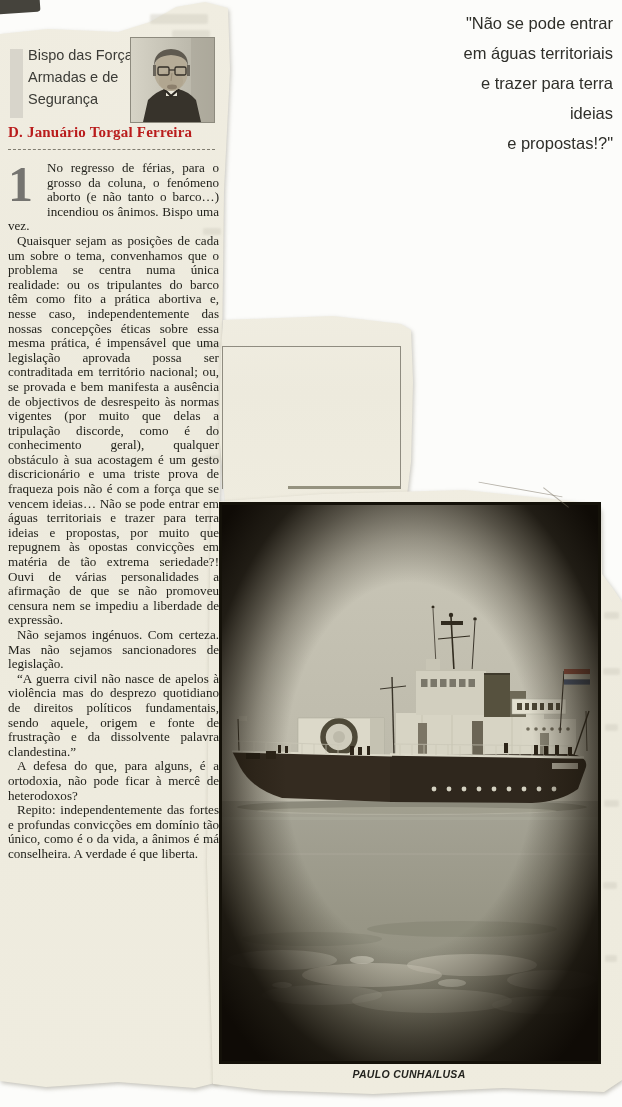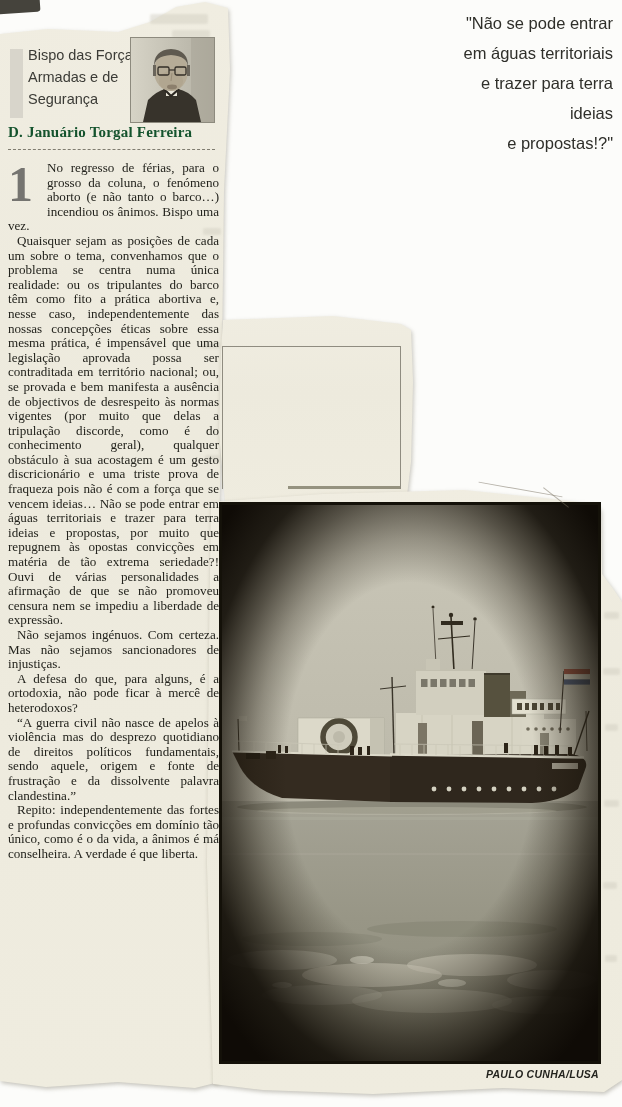--- a/index.html
+++ b/index.html
@@ -18,41 +18,41 @@
   .corner-mark{position:absolute;left:-4px;top:-3px;width:44px;height:16px;background:#45433c;
                border-radius:3px;transform:rotate(-4deg);}
   
   .bleed{position:absolute;background:#cfccbf;opacity:.45;filter:blur(1px);border-radius:2px;}
   
   .label-bar{position:absolute;left:10px;top:49px;width:13px;height:69px;background:#d8d5cb;}
   .sec-title{position:absolute;left:28px;top:44px;width:120px;
              font-family:"Liberation Sans",sans-serif;font-size:14.5px;line-height:22px;
              color:#3b3b36;white-space:pre-line;}
   .portrait{position:absolute;left:130px;top:37px;width:83px;height:84px;border:1px solid #8d8a7e;box-sizing:content-box;}
-  .byline{position:absolute;left:8px;top:124px;font-weight:bold;font-size:15px;color:#14532d;letter-spacing:.2px;}
+  .byline{position:absolute;left:8px;top:124px;font-weight:bold;font-size:15px;color:#b91c1c;letter-spacing:.2px;}
   .byline-rule{position:absolute;left:8px;top:149px;width:207px;border-top:1px dashed #7f7c70;}
   
   .column{position:absolute;left:8px;top:161px;width:211px;color:#23231d;
           font-size:13.1px;line-height:14.6px;text-align:justify;}
   .column p{margin:0;}
   .column p.indent{text-indent:9px;}
   .dropcap{float:left;width:35px;text-align:left;font-weight:bold;font-size:50px;line-height:42px;
            color:#757470;margin:2px 4px 0 0;}
   
   .pq-box{position:absolute;left:222px;top:346px;width:177px;height:142px;
           border:1px solid #8f8c80;border-bottom:none;}
   .pq-text{position:absolute;right:9px;top:8px;width:165px;text-align:right;
            font-family:"Liberation Sans",sans-serif;font-size:16.5px;line-height:30px;
            color:#2f2f2a;white-space:pre-line;}
   .pq-rule{position:absolute;left:288px;top:486px;width:112px;height:3px;background:#95927f;}
   
   .photo-frame{position:absolute;left:219px;top:502px;width:376px;height:556px;
                background:#141109;padding:3px;}
   .photo-frame svg{display:block;}
-  .credit{position:absolute;left:219px;top:1068px;width:380px;text-align:right;
+  .credit{position:absolute;left:219px;top:1068px;width:380px;text-align:center;
           font-family:"Liberation Sans",sans-serif;font-style:italic;font-weight:bold;
           font-size:10.5px;letter-spacing:.3px;color:#23231e;}
   .crease{position:absolute;height:1px;background:rgba(115,108,92,.5);}
   .crease-a{left:478px;top:489px;width:85px;transform:rotate(10deg);}
   .crease-b{left:540px;top:497px;width:32px;transform:rotate(38deg);}
 </style>
 </head>
 <body>
 
 <div class="scan">
@@ -114,23 +114,23 @@
     </svg>
   </div>
 
   <div class="byline">D. Januário Torgal Ferreira</div>
   <div class="byline-rule"></div>
 
   <div class="column">
     <p><span class="dropcap">1</span></p>
     <p>No regresso de férias, para o grosso da coluna, o fenómeno aborto (e não tanto o barco…) incendiou os ânimos. Bispo uma vez.</p>
     <p class="indent">Quaisquer sejam as posições de cada um sobre o tema, convenhamos que o problema se centra numa única realidade: ou os tripulantes do barco têm como fito a prática abortiva e, nesse caso, independentemente das nossas concepções éticas sobre essa mesma prática, é impensável que uma legislação aprovada possa ser contraditada em território nacional; ou, se provada e bem manifesta a ausência de objectivos de desrespeito às normas vigentes (por muito que delas a tripulação discorde, como é do conhecimento geral), qualquer obstáculo à sua acostagem é um gesto discricionário e uma triste prova de fraqueza pois não é com a força que se vencem ideias… Não se pode entrar em águas territoriais e trazer para terra ideias e propostas, por muito que repugnem às opostas convicções em matéria de tão extrema seriedade?! Ouvi de várias personalidades a afirmação de que se não promoveu censura nem se impediu a liberdade de expressão.</p>
-    <p class="indent">Não sejamos ingénuos. Com certeza. Mas não sejamos sancionadores de injustiças.</p>
+    <p class="indent">Não sejamos ingénuos. Com certeza. Mas não sejamos sancionadores de legislação.</p>
+    <p class="indent">“A guerra civil não nasce de apelos à violência mas do desprezo quotidiano de direitos políticos fundamentais, sendo aquele, origem e fonte de frustração e da dissolvente palavra clandestina.”</p>
     <p class="indent">A defesa do que, para alguns, é a ortodoxia, não pode ficar à mercê de heterodoxos?</p>
-    <p class="indent">“A guerra civil não nasce de apelos à violência mas do desprezo quotidiano de direitos políticos fundamentais, sendo aquele, origem e fonte de frustração e da dissolvente palavra clandestina.”</p>
     <p class="indent">Repito: independentemente das fortes e profundas convicções em domínio tão único, como é o da vida, a ânimos é má conselheira. A verdade é que liberta.</p>
   </div>
 
   <div class="pq-box"></div>
   <div class="pq-text">"Não se pode entrar
 em águas territoriais
 e trazer para terra ideias
 e propostas!?"</div>
   <div class="pq-rule"></div>
 

